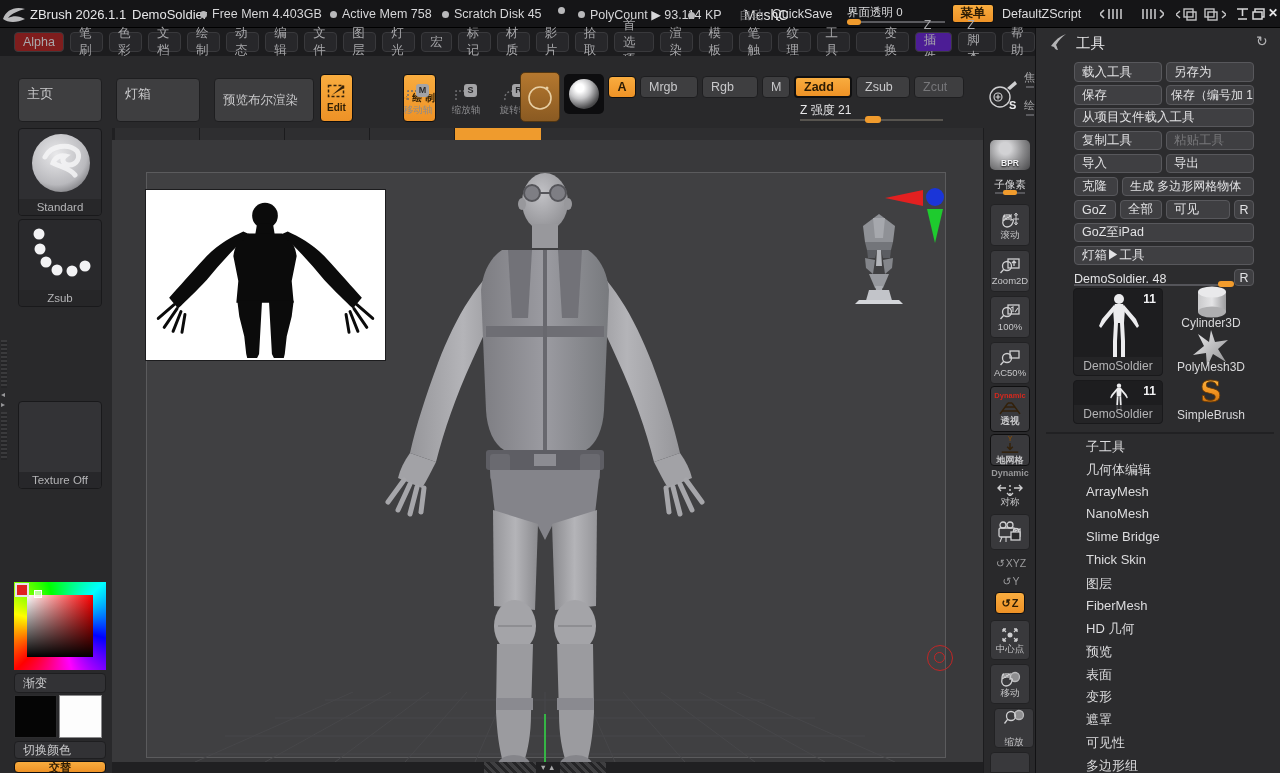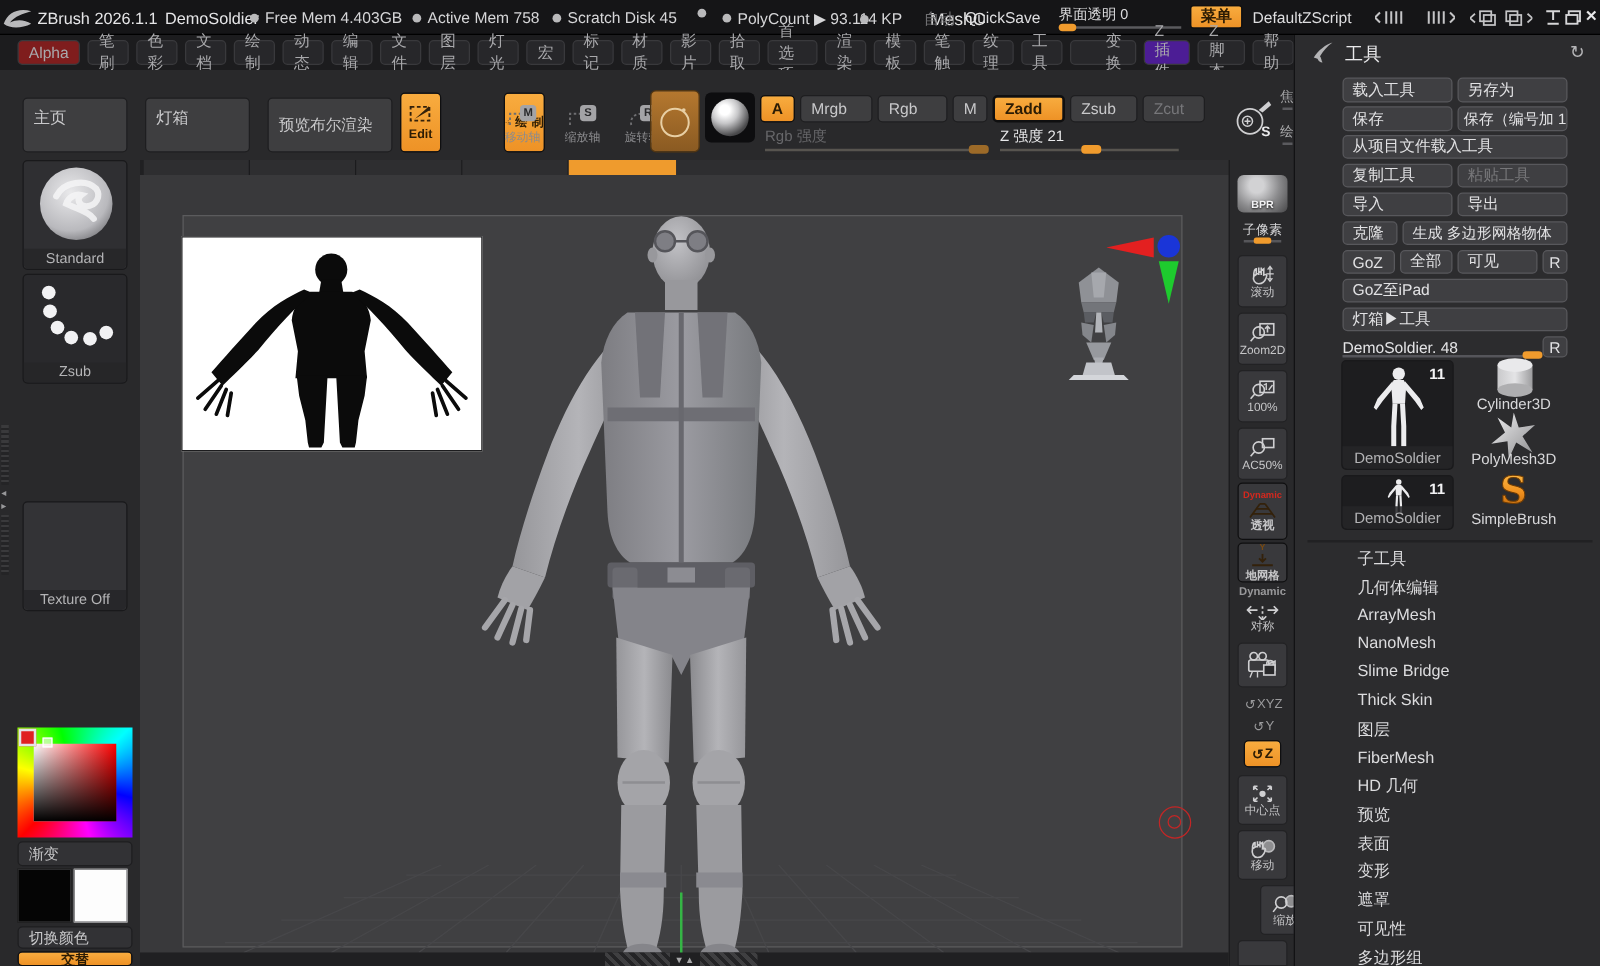--- a/index.html
+++ b/index.html
@@ -201,25 +201,20 @@
   </span>
 
   <span class="abs b org c" style="left:608px;top:20px;width:28px;height:22px;font-size:12.5px;">A</span>
   <span class="abs b" style="left:640px;top:20px;width:58px;height:22px;">Mrgb</span>
   <span class="abs b" style="left:702px;top:20px;width:56px;height:22px;">Rgb</span>
   <span class="abs b" style="left:762px;top:20px;width:28px;height:22px;">M</span>
   <span class="abs b org" style="left:794px;top:20px;width:58px;height:22px;border-width:2px;">Zadd</span>
   <span class="abs b" style="left:856px;top:20px;width:54px;height:22px;">Zsub</span>
   <span class="abs b dim" style="left:914px;top:20px;width:50px;height:22px;">Zcut</span>
 
-  <span class="abs" style="left:612px;top:44px;width:180px;height:24px;">
-    <span style="font-size:12px;color:#67676a;">Rgb 强度</span>
-    <span class="slider-track" style="left:0;top:19px;width:178px;"></span>
-    <span class="abs" style="left:163px;top:16px;width:16px;height:7px;border-radius:3px;background:#9c6a28;"></span>
-  </span>
   <span class="abs" style="left:800px;top:44px;width:145px;height:24px;">
     <span style="font-size:12px;color:#e8e8ea;">Z 强度 21</span>
     <span class="slider-track" style="left:0;top:19px;width:143px;"></span>
     <span class="abs" style="left:65px;top:16px;width:16px;height:7px;border-radius:3px;background:#f09b2d;"></span>
   </span>
 
   <span class="abs" style="left:984px;top:20px;width:38px;height:38px;display:flex;align-items:center;justify-content:center;">
     <svg width="34" height="34" viewBox="0 0 34 34">
       <circle cx="14" cy="19" r="10" fill="none" stroke="#cfcfd1" stroke-width="1.4"></circle>
       <circle cx="12" cy="19" r="4" fill="none" stroke="#cfcfd1" stroke-width="1.2"></circle>
@@ -549,21 +544,21 @@
     </svg>
     <span class="lb">中心点</span>
   </span>
   <span class="shelfbtn" style="left:6px;top:536px;width:40px;height:40px;">
     <svg width="22" height="16" viewBox="0 0 22 16" fill="none" stroke="#cfcfd1" stroke-width="1.3">
       <circle cx="16" cy="6" r="4.5" fill="#8e8e90" stroke="#b9b9bb"></circle>
       <path d="M3,8 C3,5 4,3 5,3 L5,7 M7,2 L7,7 M9,2 L9,7 M11,3 L11,8 C13,7 14,8 13,10 C12,13 10,15 7,15 C4,15 2,12 3,8 Z"></path>
     </svg>
     <span class="lb">移动</span>
   </span>
-  <span class="shelfbtn" style="left:24px;top:580px;width:40px;height:40px;">
+  <span class="shelfbtn" style="left:10px;top:580px;width:40px;height:40px;justify-content:space-between;">
     <svg width="22" height="16" viewBox="0 0 22 16" fill="none" stroke="#cfcfd1" stroke-width="1.3">
       <circle cx="16" cy="6" r="4.5" fill="#8e8e90" stroke="#b9b9bb"></circle>
       <circle cx="8" cy="7" r="4.5"></circle>
         <path d="M4.8,10.2 L1.5,14.5"></path>
     </svg>
     <span class="lb">缩放</span>
   </span>
   <span class="shelfbtn" style="left:6px;top:624px;width:40px;height:21px;border-radius:4px 4px 0 0;"></span>
 </div>
 

